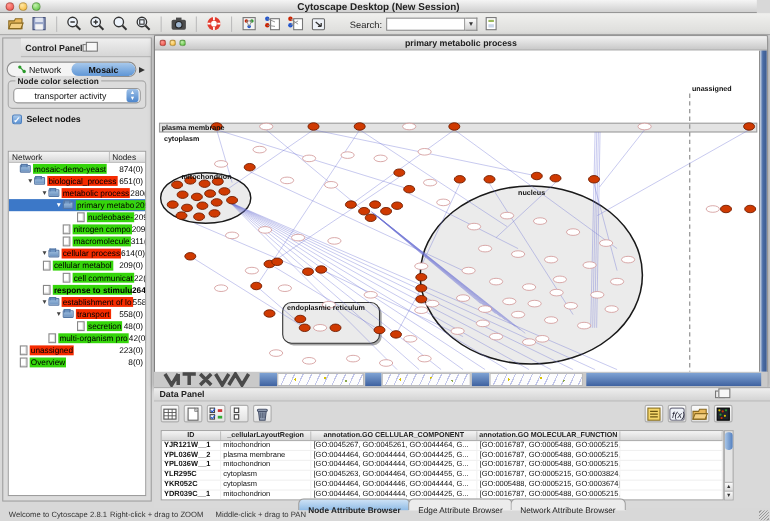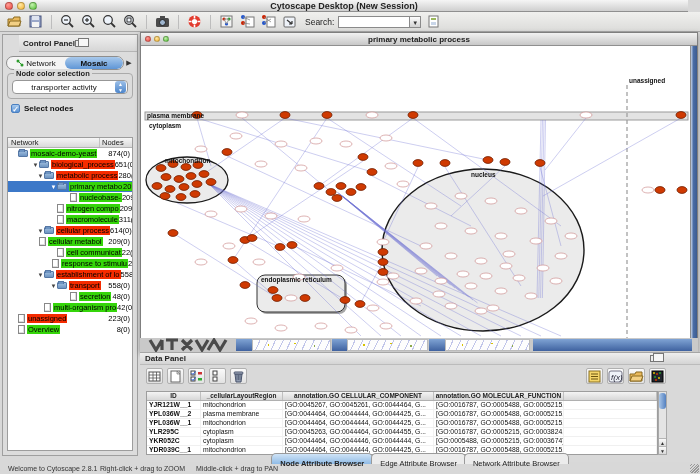--- a/index.html
+++ b/index.html
@@ -18,21 +18,21 @@
   .light.green  { background:radial-gradient(circle at 35% 30%, #c7f2b1, #53c234); }
   #window-title { position:absolute; left:0; right:0; text-align:center;
     font-size:9px; font-weight:bold; color:#222; }
 
   
   #main-toolbar { position:absolute; left:0; top:12px; width:700px; height:20px;
     background:linear-gradient(#f0f0ee,#dcdcda); border-bottom:1px solid #a8a8a8;
     display:flex; align-items:center; gap:4px; padding-left:6px; }
   .tbicon { width:17px; height:16px; display:flex; align-items:center; justify-content:center; }
   .tbsep { width:1px; height:14px; background:#bdbdbd; margin:0 3px; }
-  #search-label { font-size:8.5px; color:#222; margin-left:3px; }
+  #search-label { font-size:8.5px; color:#222; margin-left:16px; }
   #search-combo { display:flex; align-items:center; }
   #search-input { width:72px; height:12px; border:1px solid #8a8a8a; background:#fff;
     font-size:8px; padding:0 2px; }
   #search-arrow { width:11px; height:12px; border:1px solid #8a8a8a; border-left:none;
     background:linear-gradient(#fdfdfd,#d2d2d2); font-size:6px; text-align:center;
     line-height:12px; color:#333; }
 
   
   #control-panel { position:absolute; left:2px; top:34px; width:136px; height:422px;
     background:#dcdcdc; border:1px solid #9f9f9f; }
@@ -312,21 +312,21 @@
         <div class="th1">Network</div>
         <div class="th2">Nodes</div>
       </div>
       <div id="tree-body">
           <div class="tree-row" style="padding-left: 3px;">
             <span class="tr-arrow"></span>
             <span class="tr-ico folder-ico"></span>
             <span class="tr-label hl-green">mosaic-demo-yeast</span>
             <span class="tr-count">874(0)</span>
           </div>
-          <div class="tree-row" style="padding-left: 24px;">
+          <div class="tree-row" style="padding-left: 16px;">
             <span class="tr-arrow">▼</span>
             <span class="tr-ico folder-ico"></span>
             <span class="tr-label hl-red">biological_process</span>
             <span class="tr-count">651(0)</span>
           </div>
           <div class="tree-row" style="padding-left: 29px;">
             <span class="tr-arrow">▼</span>
             <span class="tr-ico folder-ico"></span>
             <span class="tr-label hl-red">metabolic process</span>
             <span class="tr-count">280(0)</span>
@@ -366,21 +366,21 @@
             <span class="tr-ico file-ico"></span>
             <span class="tr-label hl-green">cellular metabol</span>
             <span class="tr-count">209(0)</span>
           </div>
           <div class="tree-row" style="padding-left: 42px;">
             <span class="tr-arrow"></span>
             <span class="tr-ico file-ico"></span>
             <span class="tr-label hl-green">cell communicat</span>
             <span class="tr-count">22(0)</span>
           </div>
-          <div class="tree-row" style="padding-left: 37px;">
+          <div class="tree-row" style="padding-left: 24px; font-weight: bold;">
             <span class="tr-arrow"></span>
             <span class="tr-ico file-ico"></span>
             <span class="tr-label hl-green">response to stimulu</span>
             <span class="tr-count">264(0)</span>
           </div>
           <div class="tree-row" style="padding-left: 29px;">
             <span class="tr-arrow">▼</span>
             <span class="tr-ico folder-ico"></span>
             <span class="tr-label hl-red">establishment of lo</span>
             <span class="tr-count">558(0)</span>

